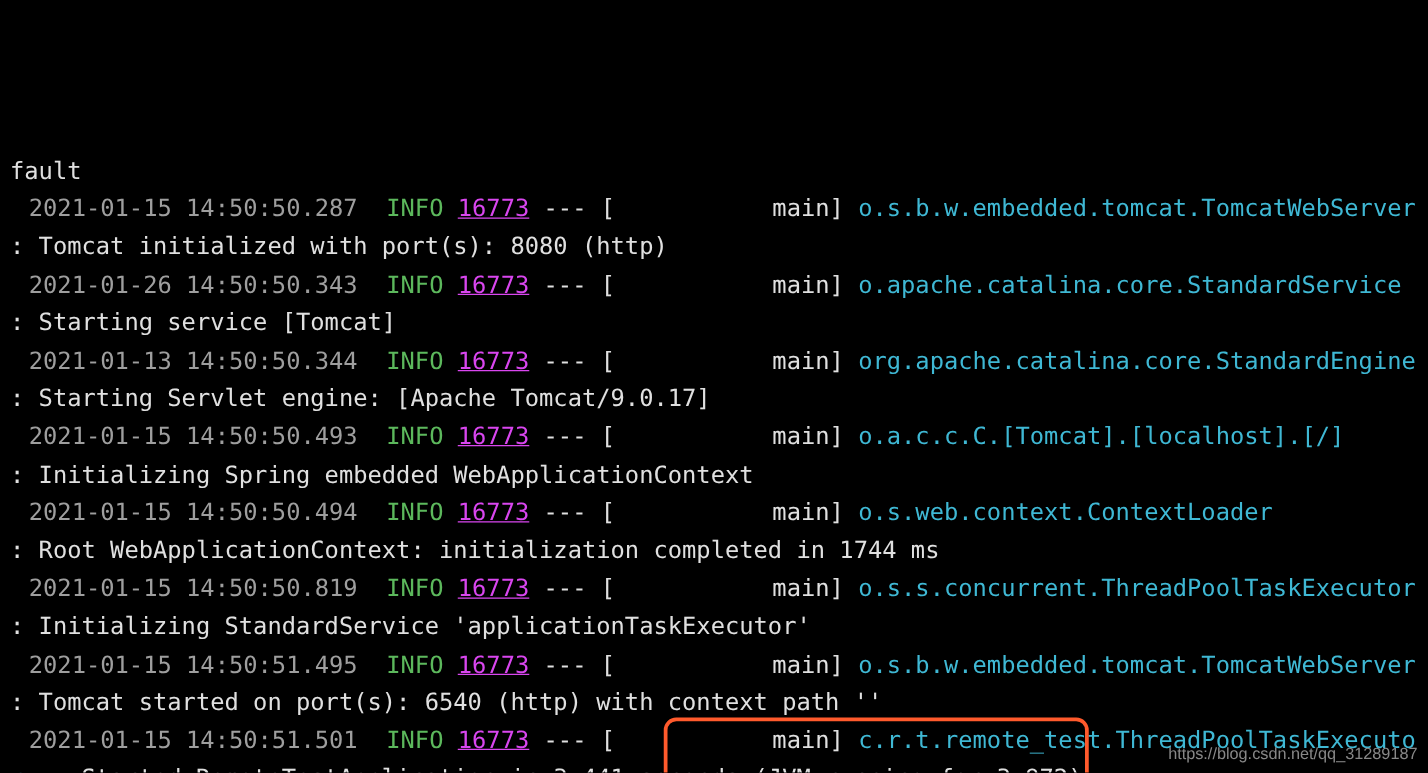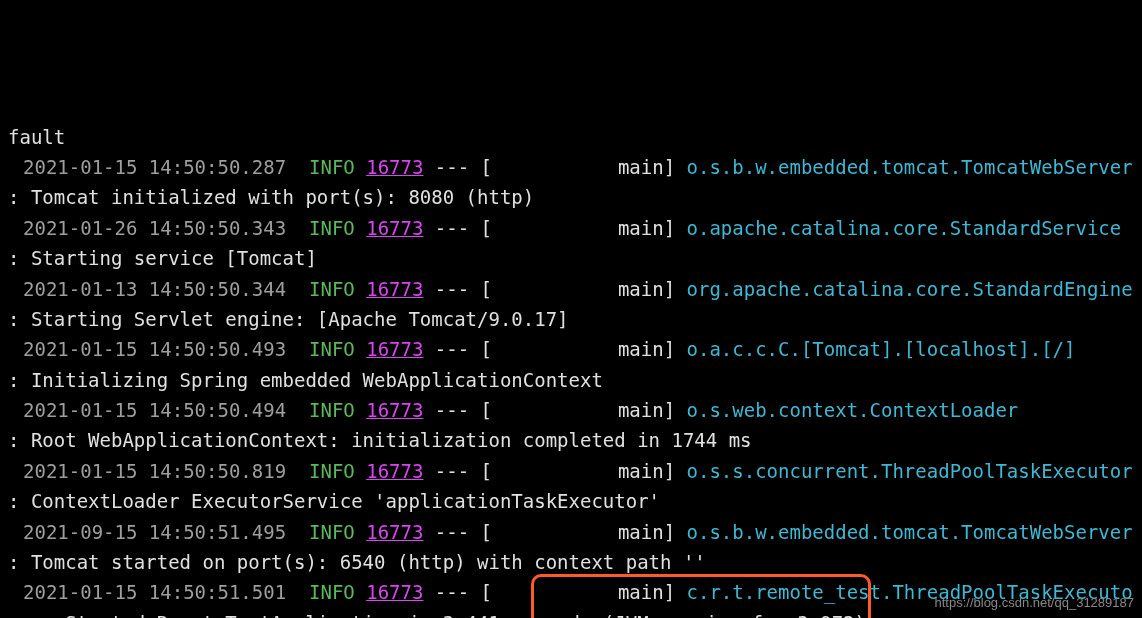--- a/index.html
+++ b/index.html
@@ -52,22 +52,22 @@
 <body>
 
 
 
 <div class="log-container"><span class="white">fault</span>
 <span class="gray">2021-01-15 14:50:50.287</span>  <span class="green">INFO</span> <span class="magenta">16773</span><span class="white"> --- [</span><span class="white">           main] </span><span class="cyan">o.s.b.w.embedded.tomcat.TomcatWebServer</span><span class="white">   : </span><span class="white">Tomcat initialized with port(s): 8080 (http)</span>
 <span class="gray">2021-01-26 14:50:50.343</span>  <span class="green">INFO</span> <span class="magenta">16773</span><span class="white"> --- [</span><span class="white">           main] </span><span class="cyan">o.apache.catalina.core.StandardService</span><span class="white">   : </span><span class="white">Starting service [Tomcat]</span>
 <span class="gray">2021-01-13 14:50:50.344</span>  <span class="green">INFO</span> <span class="magenta">16773</span><span class="white"> --- [</span><span class="white">           main] </span><span class="cyan">org.apache.catalina.core.StandardEngine</span><span class="white">  : </span><span class="white">Starting Servlet engine: [Apache Tomcat/9.0.17]</span>
 <span class="gray">2021-01-15 14:50:50.493</span>  <span class="green">INFO</span> <span class="magenta">16773</span><span class="white"> --- [</span><span class="white">           main] </span><span class="cyan">o.a.c.c.C.[Tomcat].[localhost].[/]</span><span class="white">       : </span><span class="white">Initializing Spring embedded WebApplicationContext</span>
 <span class="gray">2021-01-15 14:50:50.494</span>  <span class="green">INFO</span> <span class="magenta">16773</span><span class="white"> --- [</span><span class="white">           main] </span><span class="cyan">o.s.web.context.ContextLoader</span><span class="white">            : </span><span class="white">Root WebApplicationContext: initialization completed in 1744 ms</span>
-<span class="gray">2021-01-15 14:50:50.819</span>  <span class="green">INFO</span> <span class="magenta">16773</span><span class="white"> --- [</span><span class="white">           main] </span><span class="cyan">o.s.s.concurrent.ThreadPoolTaskExecutor</span><span class="white">  : </span><span class="white">ContextLoader ExecutorService 'applicationTaskExecutor'</span>
-<span class="gray">2021-09-15 14:50:51.495</span>  <span class="green">INFO</span> <span class="magenta">16773</span><span class="white"> --- [</span><span class="white">           main] </span><span class="cyan">o.s.b.w.embedded.tomcat.TomcatWebServer</span><span class="white">  : </span><span class="white">Tomcat started on port(s): 6540 (http) with context path ''</span>
+<span class="gray">2021-01-15 14:50:50.819</span>  <span class="green">INFO</span> <span class="magenta">16773</span><span class="white"> --- [</span><span class="white">           main] </span><span class="cyan">o.s.s.concurrent.ThreadPoolTaskExecutor</span><span class="white">  : </span><span class="white">Initializing StandardService 'applicationTaskExecutor'</span>
+<span class="gray">2021-01-15 14:50:51.495</span>  <span class="green">INFO</span> <span class="magenta">16773</span><span class="white"> --- [</span><span class="white">           main] </span><span class="cyan">o.s.b.w.embedded.tomcat.TomcatWebServer</span><span class="white">  : </span><span class="white">Tomcat started on port(s): 6540 (http) with context path ''</span>
 <span class="gray">2021-01-15 14:50:51.501</span>  <span class="green">INFO</span> <span class="magenta">16773</span><span class="white"> --- [</span><span class="white">           main] </span><span class="cyan">c.r.t.remote_test.ThreadPoolTaskExecutor</span><span class="white">  : </span><span class="white">Started RemoteTestApplication in 3.441 seconds (JVM running for 3.972)</span>
 <div class="highlight-box"></div>
 </div>
 
 <div class="watermark">https://blog.csdn.net/qq_31289187</div>
 
 
 
 
 </body></html>

